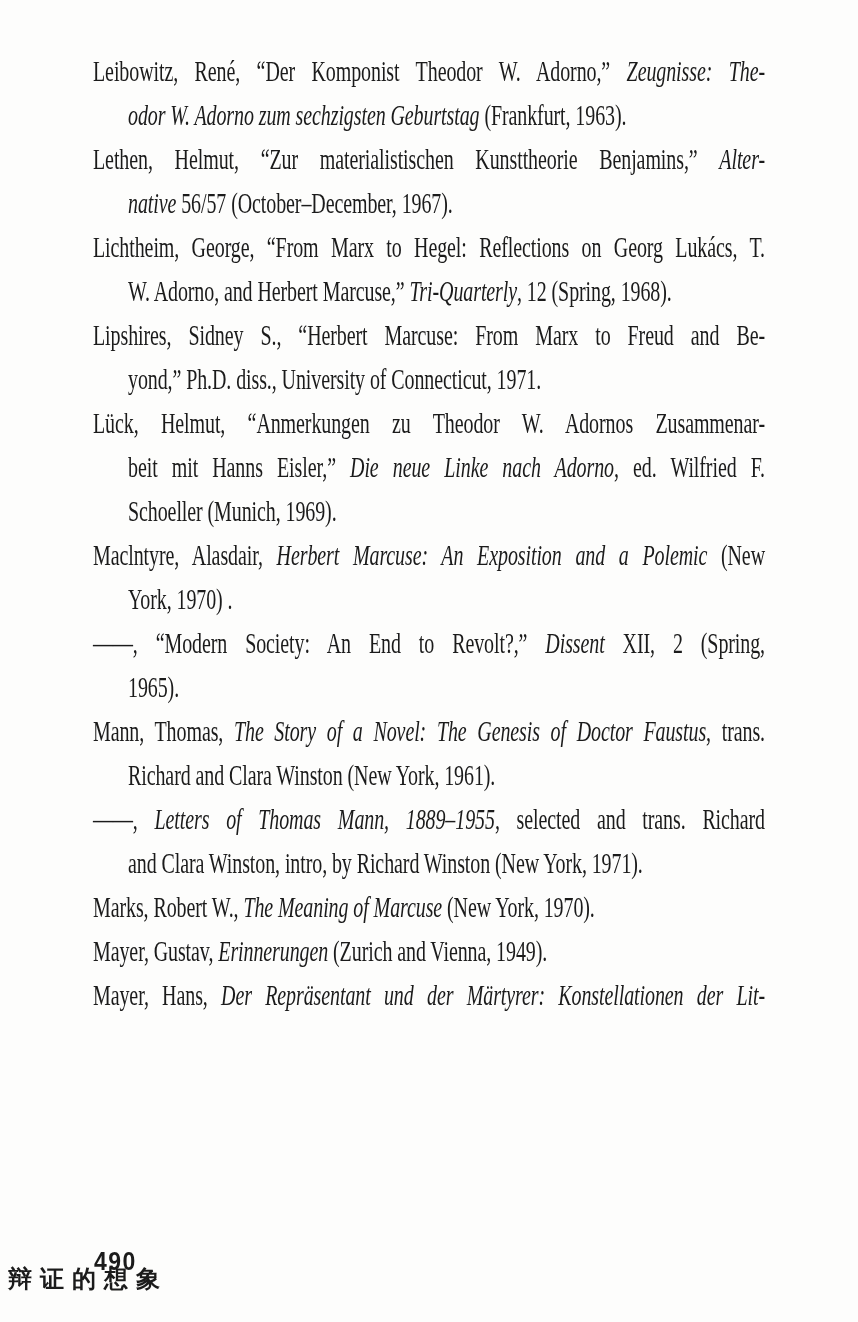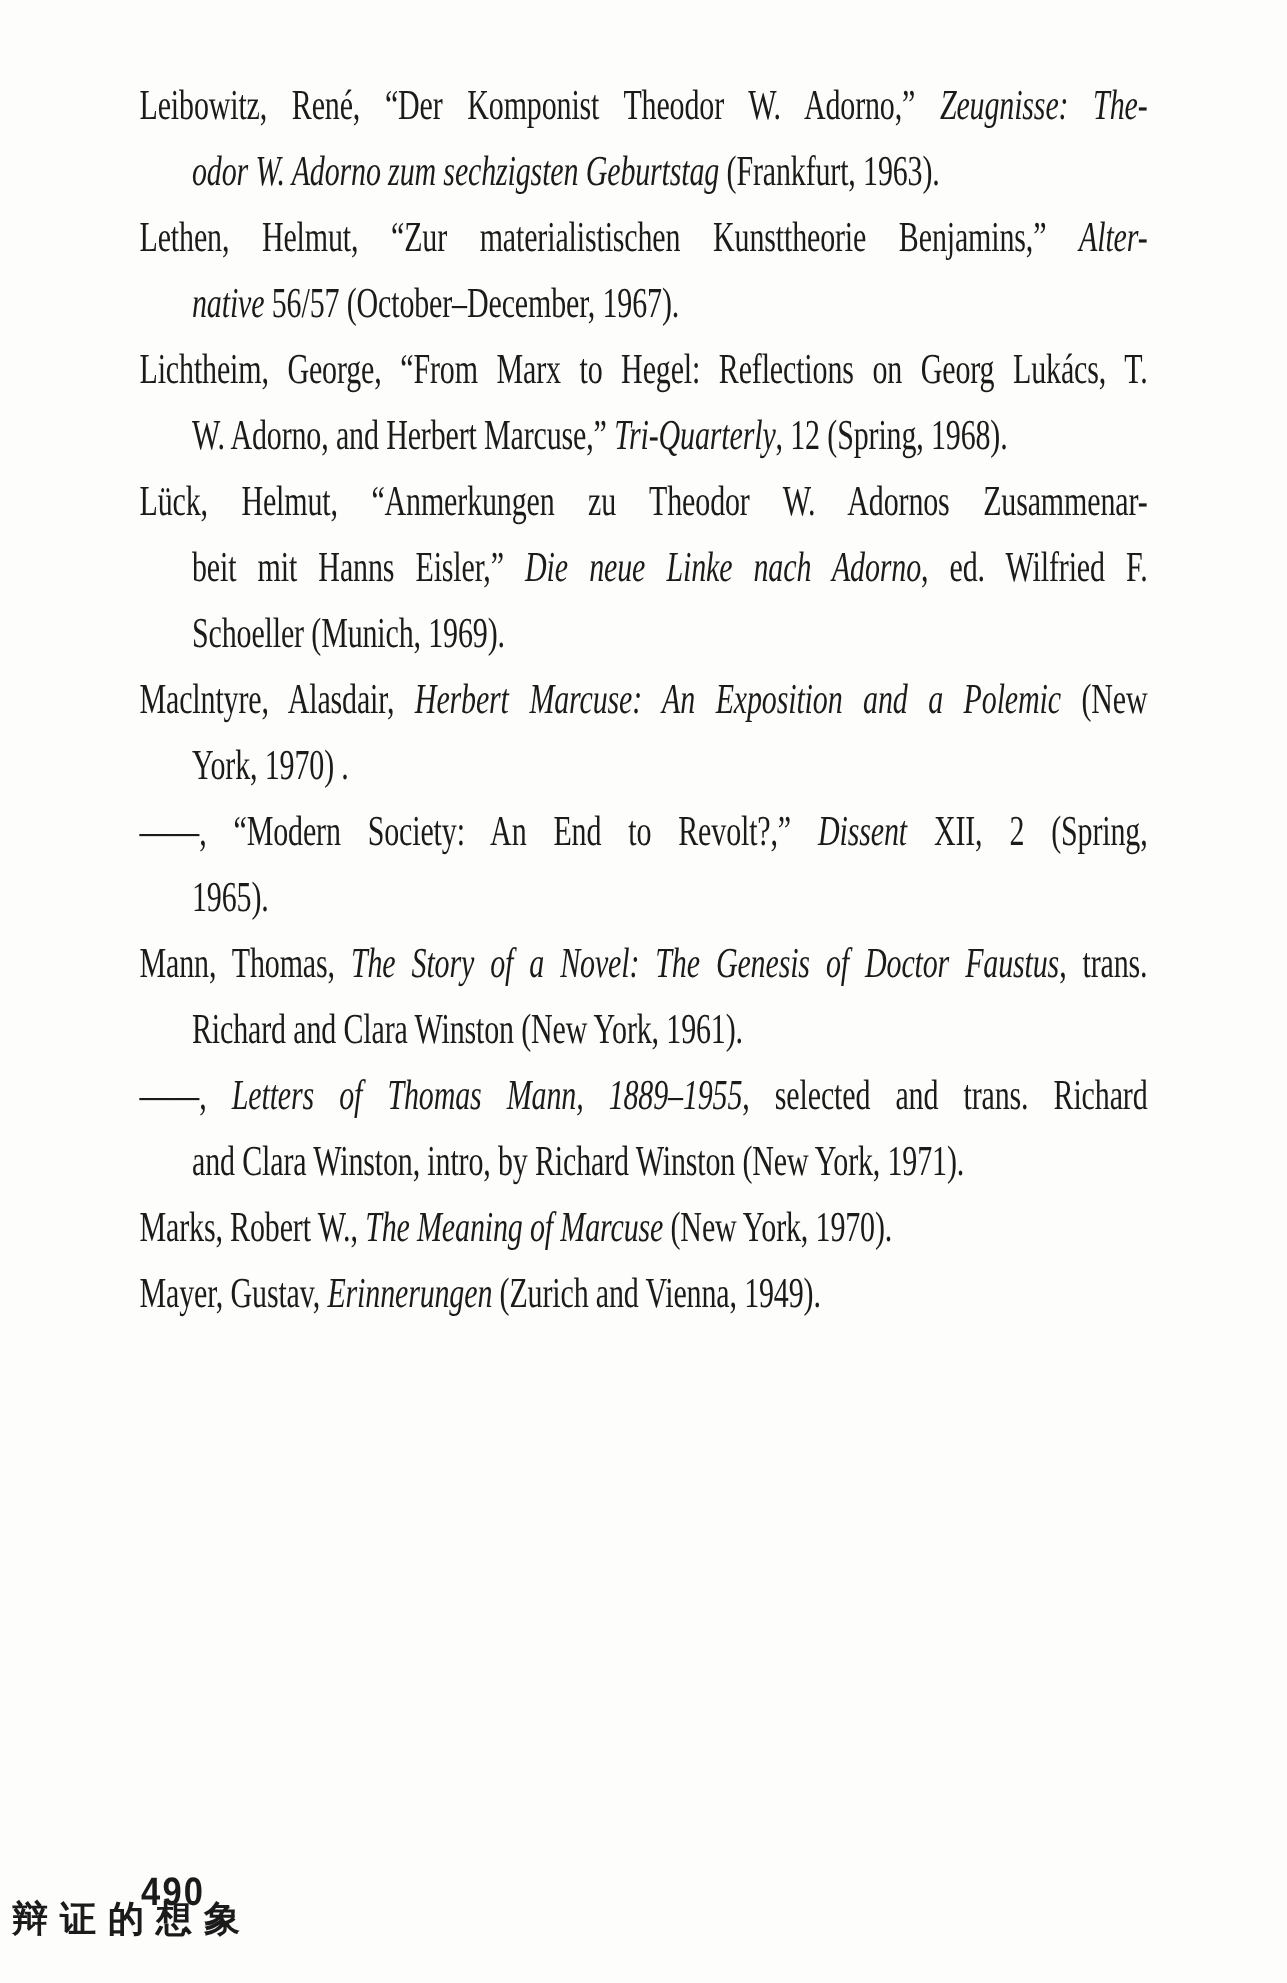--- a/index.html
+++ b/index.html
@@ -86,20 +86,24 @@
       </div>
       <div>
         <div class="line justify"><span class="rm">Lethen, Helmut, “Zur materialistischen Kunsttheorie Benjamins,” </span><span class="it">Alter-</span></div>
         <div class="line indent"><span class="it">native </span><span class="rm">56/57 (October–December, 1967).</span></div>
       </div>
       <div>
         <div class="line justify"><span class="rm">Lichtheim, George, “From Marx to Hegel: Reflections on Georg Lukács, T.</span></div>
         <div class="line indent"><span class="rm">W. Adorno, and Herbert Marcuse,” </span><span class="it">Tri-Quarterly</span><span class="rm">, 12 (Spring, 1968).</span></div>
       </div>
       <div>
+        <div class="line justify"><span class="rm">Lipshires, Sidney S., “Herbert Marcuse: From Marx to Freud and Be-</span></div>
+        <div class="line indent"><span class="rm">yond,” Ph.D. diss., University of Connecticut, 1971.</span></div>
+      </div>
+      <div>
         <div class="line justify"><span class="rm">Lück, Helmut, “Anmerkungen zu Theodor W. Adornos Zusammenar-</span></div>
         <div class="line indent justify"><span class="rm">beit mit Hanns Eisler,” </span><span class="it">Die neue Linke nach Adorno</span><span class="rm">, ed. Wilfried F.</span></div>
         <div class="line indent"><span class="rm">Schoeller (Munich, 1969).</span></div>
       </div>
       <div>
         <div class="line justify"><span class="rm">Maclntyre, Alasdair, </span><span class="it">Herbert Marcuse: An Exposition and a Polemic </span><span class="rm">(New</span></div>
         <div class="line indent"><span class="rm">York, 1970) .</span></div>
       </div>
       <div>
         <div class="line justify"><span class="rm">——, “Modern Society: An End to Revolt?,” </span><span class="it">Dissent </span><span class="rm">XII, 2 (Spring,</span></div>
@@ -112,18 +116,21 @@
       <div>
         <div class="line justify"><span class="rm">——, </span><span class="it">Letters of Thomas Mann, 1889–1955</span><span class="rm">, selected and trans. Richard</span></div>
         <div class="line indent"><span class="rm">and Clara Winston, intro, by Richard Winston (New York, 1971).</span></div>
       </div>
       <div>
         <div class="line"><span class="rm">Marks, Robert W., </span><span class="it">The Meaning of Marcuse </span><span class="rm">(New York, 1970).</span></div>
       </div>
       <div>
         <div class="line"><span class="rm">Mayer, Gustav, </span><span class="it">Erinnerungen </span><span class="rm">(Zurich and Vienna, 1949).</span></div>
       </div>
+      <div>
+        <div class="line justify"><span class="rm">Mayer, Hans, </span><span class="it">Der Repräsentant und der Märtyrer: Konstellationen der Lit-</span></div>
+      </div>
     </div>
   <div class="footer">
     <span class="pagenum">490</span>
     <span class="running-title">辩证的想象</span>
   </div>
 </div>
 
 </body></html>

